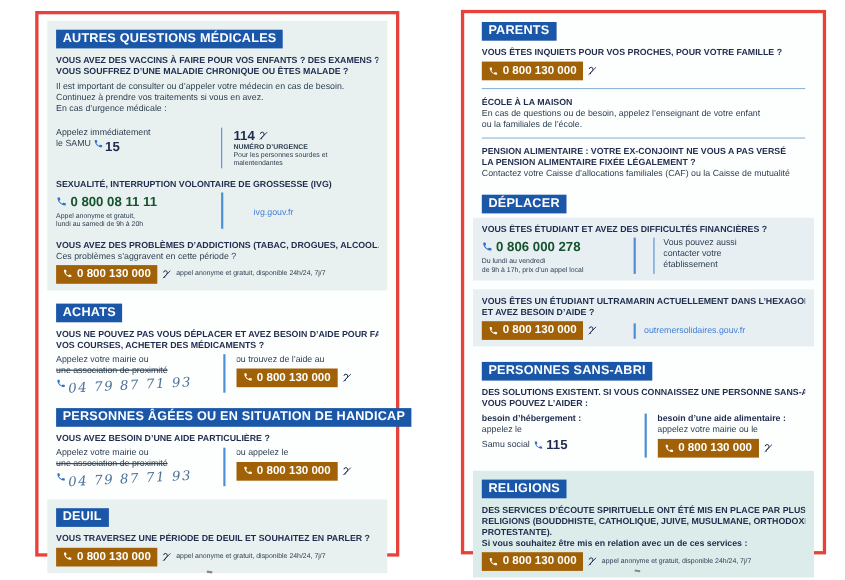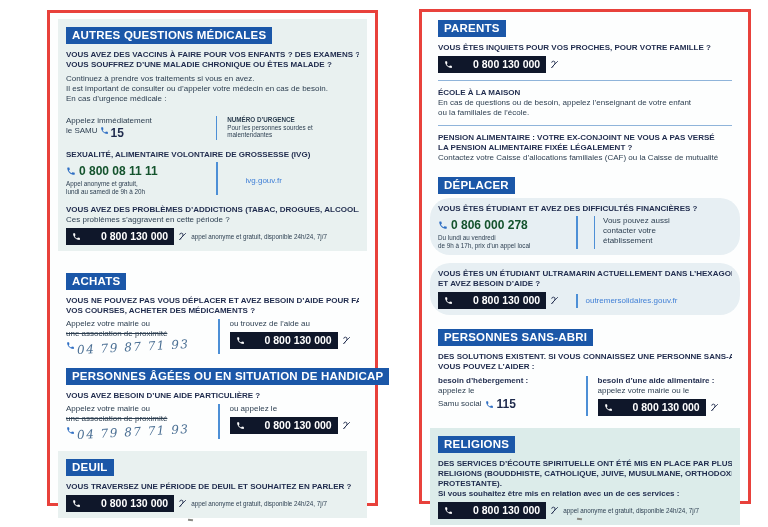--- a/index.html
+++ b/index.html
@@ -5,37 +5,37 @@
   html,body{margin:0;padding:0;}
   body{
     width:768px;height:527px;position:relative;background:#ffffff;
     font-family:"Liberation Sans", sans-serif;color:#1f2b4d;
     overflow:hidden;
   }
   .page{
     position:absolute;background:#fdfefe;border:3px solid #e8413b;
     box-sizing:border-box;
   }
-  #left-page{left:47px;top:10px;width:331px;height:496px;}
+  #left-page{left:32px;top:10px;width:331px;height:496px;}
   #right-page{left:419px;top:9px;width:332px;height:495px;}
   .pad{padding:6px 8px;}
   .hdr{
     display:inline-block;background:#1b57a8;color:#ffffff;font-weight:bold;
     font-size:11.5px;letter-spacing:.2px;padding:2px 6px 3px;white-space:nowrap;
   }
   .panel{background:#e9f1f0;padding:6px 8px;}
-  .panel-blue{background:#e7eff3;padding:6px 8px;border-radius:20px;}
+  .panel-blue{background:#e7eff3;padding:6px 8px;}
   .panel-teal{background:#dcecea;padding:6px 8px;}
   .q{font-weight:bold;font-size:8px;line-height:10px;color:#1f2b4d;white-space:nowrap;overflow:hidden;}
   .body{font-size:8px;line-height:10px;color:#2c3e50;white-space:nowrap;overflow:hidden;}
   .small{font-size:6.3px;line-height:7.5px;color:#2c3e50;}
   .bignum{font-weight:bold;font-size:12px;color:#14532d;display:inline-flex;align-items:center;gap:3px;}
   .mednum{font-weight:bold;font-size:12px;color:#1f2b4d;}
   .green-btn{
-    display:inline-flex;align-items:center;gap:20px;background:#0f172a;color:#ffffff;
+    display:inline-flex;align-items:center;gap:4px;background:#a16207;color:#ffffff;
     font-weight:bold;font-size:10.5px;padding:2px 6px 3px;white-space:nowrap;
   }
   .btn-row{display:flex;align-items:center;gap:4px;margin-top:3px;}
   .row{display:flex;align-items:flex-start;}
   .vdiv{width:1.5px;background:#4d8fd6;align-self:stretch;flex:0 0 auto;}
   .hr{height:1px;background:#8fb4da;margin:7px 0;}
   .link{color:#3f7fd6;font-size:8px;line-height:10px;}
   .gap4{height:4px;}.gap6{height:6px;}.gap8{height:8px;}.gap10{height:10px;}
   .strike{text-decoration:line-through;text-decoration-thickness:1px;}
   .hand{
@@ -53,43 +53,50 @@
 
 <div class="page" id="left-page">
   <div class="pad">
 
     <div class="panel">
       <div class="hdr">AUTRES QUESTIONS MÉDICALES</div>
       <div class="gap6"></div>
       <div class="q">VOUS AVEZ DES VACCINS À FAIRE POUR VOS ENFANTS ? DES EXAMENS ?</div>
       <div class="q">VOUS SOUFFREZ D’UNE MALADIE CHRONIQUE OU ÊTES MALADE ?</div>
       <div class="gap4"></div>
+      <div class="body">Il est important de consulter ou d’appeler votre médecin en cas de besoin.</div>
       <div class="body">Continuez à prendre vos traitements si vous en avez.</div>
-      <div class="body">Il est important de consulter ou d’appeler votre médecin en cas de besoin.</div>
       <div class="body">En cas d’urgence médicale :</div>
       <div class="row" style="margin-top:12px;">
         <div style="width:140px;">
           <div class="body">Appelez immédiatement</div>
           <div style="display:flex;align-items:flex-start;gap:2px;">
             <span class="body">le SAMU</span>
             <svg class="icon phone-blue" width="9" height="9" viewBox="0 0 24 24">
                 <path fill="currentColor" d="M6.62 10.79a15.05 15.05 0 006.59 6.59l2.2-2.2a1 1 0 011.01-.25c1.12.37 2.33.57 3.58.57a1 1 0 011 1V20a1 1 0 01-1 1C10.85 21 3 13.15 3 4.5a1 1 0 011-1H7.5a1 1 0 011 1c0 1.25.2 2.46.57 3.58a1 1 0 01-.25 1.01l-2.2 2.2z"></path>
               </svg>
             <span class="mednum">15</span>
           </div>
         </div>
         <div class="vdiv" style="margin:0 10px;"></div>
         <div>
+          <div style="display:flex;align-items:center;gap:3px;">
+            <span class="mednum">114</span>
+            <svg class="icon deaf-dark" width="9" height="9" viewBox="0 0 24 24">
+                <path fill="none" stroke="currentColor" stroke-width="2.4" d="M7 20c0-3 1.2-4.2 3.2-6.2S13.5 10.5 13.5 8a4.5 4.5 0 00-9-.8"></path>
+                <line x1="3" y1="21" x2="21" y2="3" stroke="currentColor" stroke-width="2.2"></line>
+              </svg>
+          </div>
           <div class="small" style="font-weight:bold;">NUMÉRO D’URGENCE</div>
           <div class="small">Pour les personnes sourdes et malentendantes</div>
         </div>
       </div>
 
       <div class="gap10"></div>
-      <div class="q">SEXUALITÉ, ALIMENTAIRE VOLONTAIRE DE GROSSESSE (IVG)</div>
+      <div class="q">SEXUALITÉ, INTERRUPTION VOLONTAIRE DE GROSSESSE (IVG)</div>
       <div class="row" style="margin-top:2px;">
         <div style="width:140px;">
           <div class="bignum">
             <svg class="icon phone-blue" width="10" height="10" viewBox="0 0 24 24">
                 <path fill="currentColor" d="M6.62 10.79a15.05 15.05 0 006.59 6.59l2.2-2.2a1 1 0 011.01-.25c1.12.37 2.33.57 3.58.57a1 1 0 011 1V20a1 1 0 01-1 1C10.85 21 3 13.15 3 4.5a1 1 0 011-1H7.5a1 1 0 011 1c0 1.25.2 2.46.57 3.58a1 1 0 01-.25 1.01l-2.2 2.2z"></path>
               </svg>
             <span>0 800 08 11 11</span>
           </div>
           <div class="small">Appel anonyme et gratuit,</div>
           <div class="small">lundi au samedi de 9h à 20h</div>
@@ -111,21 +118,21 @@
           <span>0 800 130 000</span>
         </span>
         <svg class="icon deaf-dark" width="9" height="9" viewBox="0 0 24 24">
             <path fill="none" stroke="currentColor" stroke-width="2.4" d="M7 20c0-3 1.2-4.2 3.2-6.2S13.5 10.5 13.5 8a4.5 4.5 0 00-9-.8"></path>
             <line x1="3" y1="21" x2="21" y2="3" stroke="currentColor" stroke-width="2.2"></line>
           </svg>
         <span class="small">appel anonyme et gratuit, disponible 24h/24, 7j/7</span>
       </div>
     </div>
 
-    <div style="margin-top:20px;padding:0 8px;">
+    <div style="margin-top:10px;padding:0 8px;">
       <div class="hdr">ACHATS</div>
       <div class="gap6"></div>
       <div class="q">VOUS NE POUVEZ PAS VOUS DÉPLACER ET AVEZ BESOIN D’AIDE POUR FAIRE</div>
       <div class="q">VOS COURSES, ACHETER DES MÉDICAMENTS ?</div>
       <div class="row" style="margin-top:3px;">
         <div style="width:142px;">
           <div class="body">Appelez votre mairie ou</div>
           <div class="body strike">une association de proximité</div>
           <div style="display:flex;align-items:flex-start;gap:2px;">
             <svg class="icon phone-blue" width="9" height="9" viewBox="0 0 24 24" style="margin-top:2px;">

